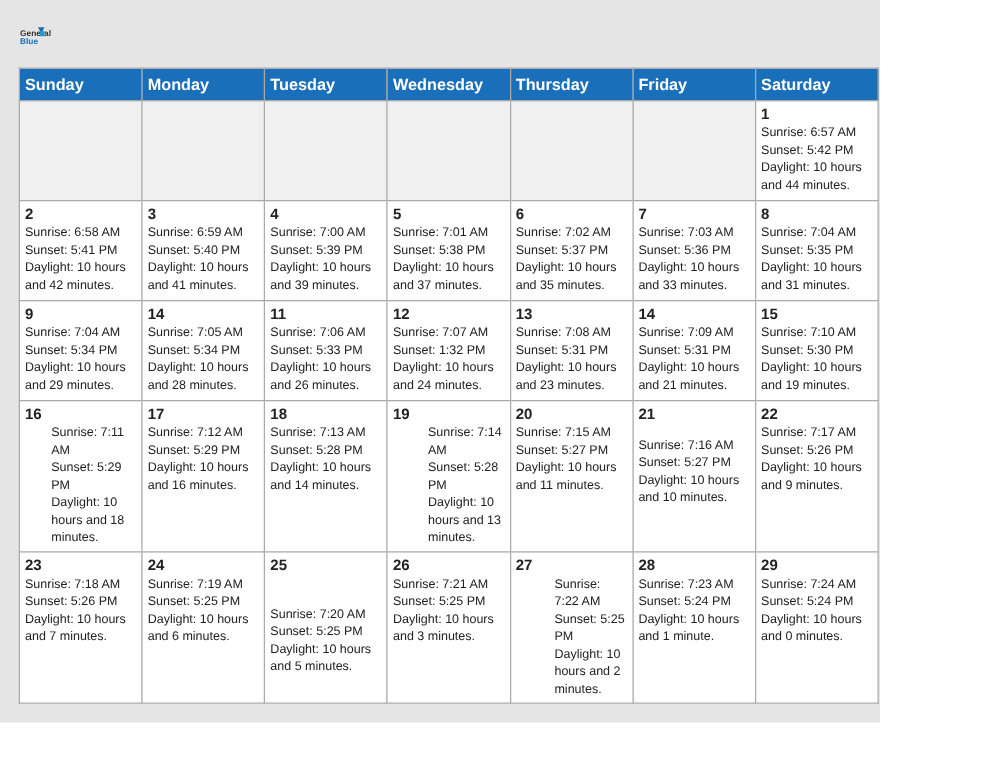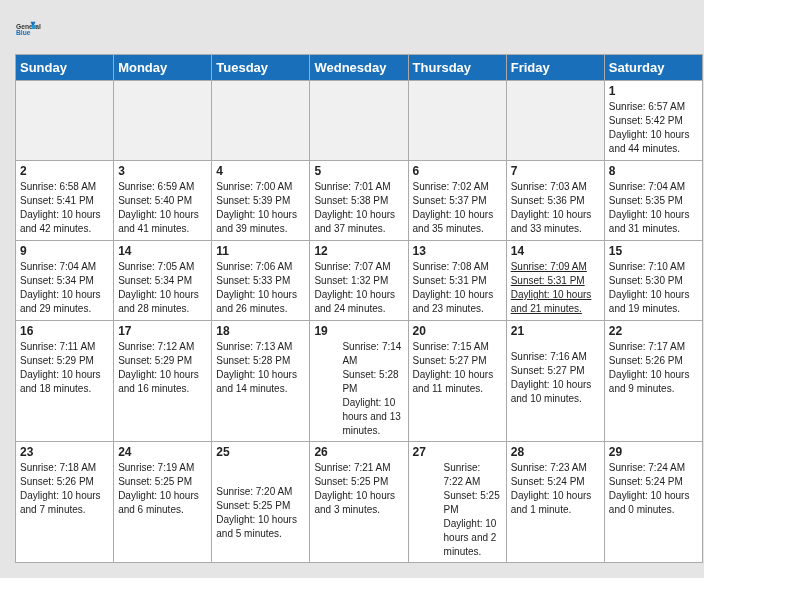--- a/index.html
+++ b/index.html
@@ -197,35 +197,35 @@
 Daylight: 10 hours and 24 minutes.</div>
           </td>
           <td>
             <div class="day-num">13</div>
             <div class="day-info" style="white-space: pre-line;">Sunrise: 7:08 AM
 Sunset: 5:31 PM
 Daylight: 10 hours and 23 minutes.</div>
           </td>
           <td>
             <div class="day-num">14</div>
-            <div class="day-info" style="white-space: pre-line; text-decoration: underline;">Sunrise: 7:09 AM
+            <div class="day-info" style="white-space: pre-line;">Sunrise: 7:09 AM
 Sunset: 5:31 PM
 Daylight: 10 hours and 21 minutes.</div>
           </td>
           <td>
             <div class="day-num">15</div>
             <div class="day-info" style="white-space: pre-line;">Sunrise: 7:10 AM
 Sunset: 5:30 PM
 Daylight: 10 hours and 19 minutes.</div>
           </td>
         </tr>
         <tr>
           <td>
             <div class="day-num">16</div>
-            <div class="day-info" style="white-space: pre-line;">Sunrise: 7:11 AM
+            <div class="day-info" style="white-space: pre-line; margin-left: 21px;">Sunrise: 7:11 AM
 Sunset: 5:29 PM
 Daylight: 10 hours and 18 minutes.</div>
           </td>
           <td>
             <div class="day-num">17</div>
             <div class="day-info" style="white-space: pre-line;">Sunrise: 7:12 AM
 Sunset: 5:29 PM
 Daylight: 10 hours and 16 minutes.</div>
           </td>
           <td>

